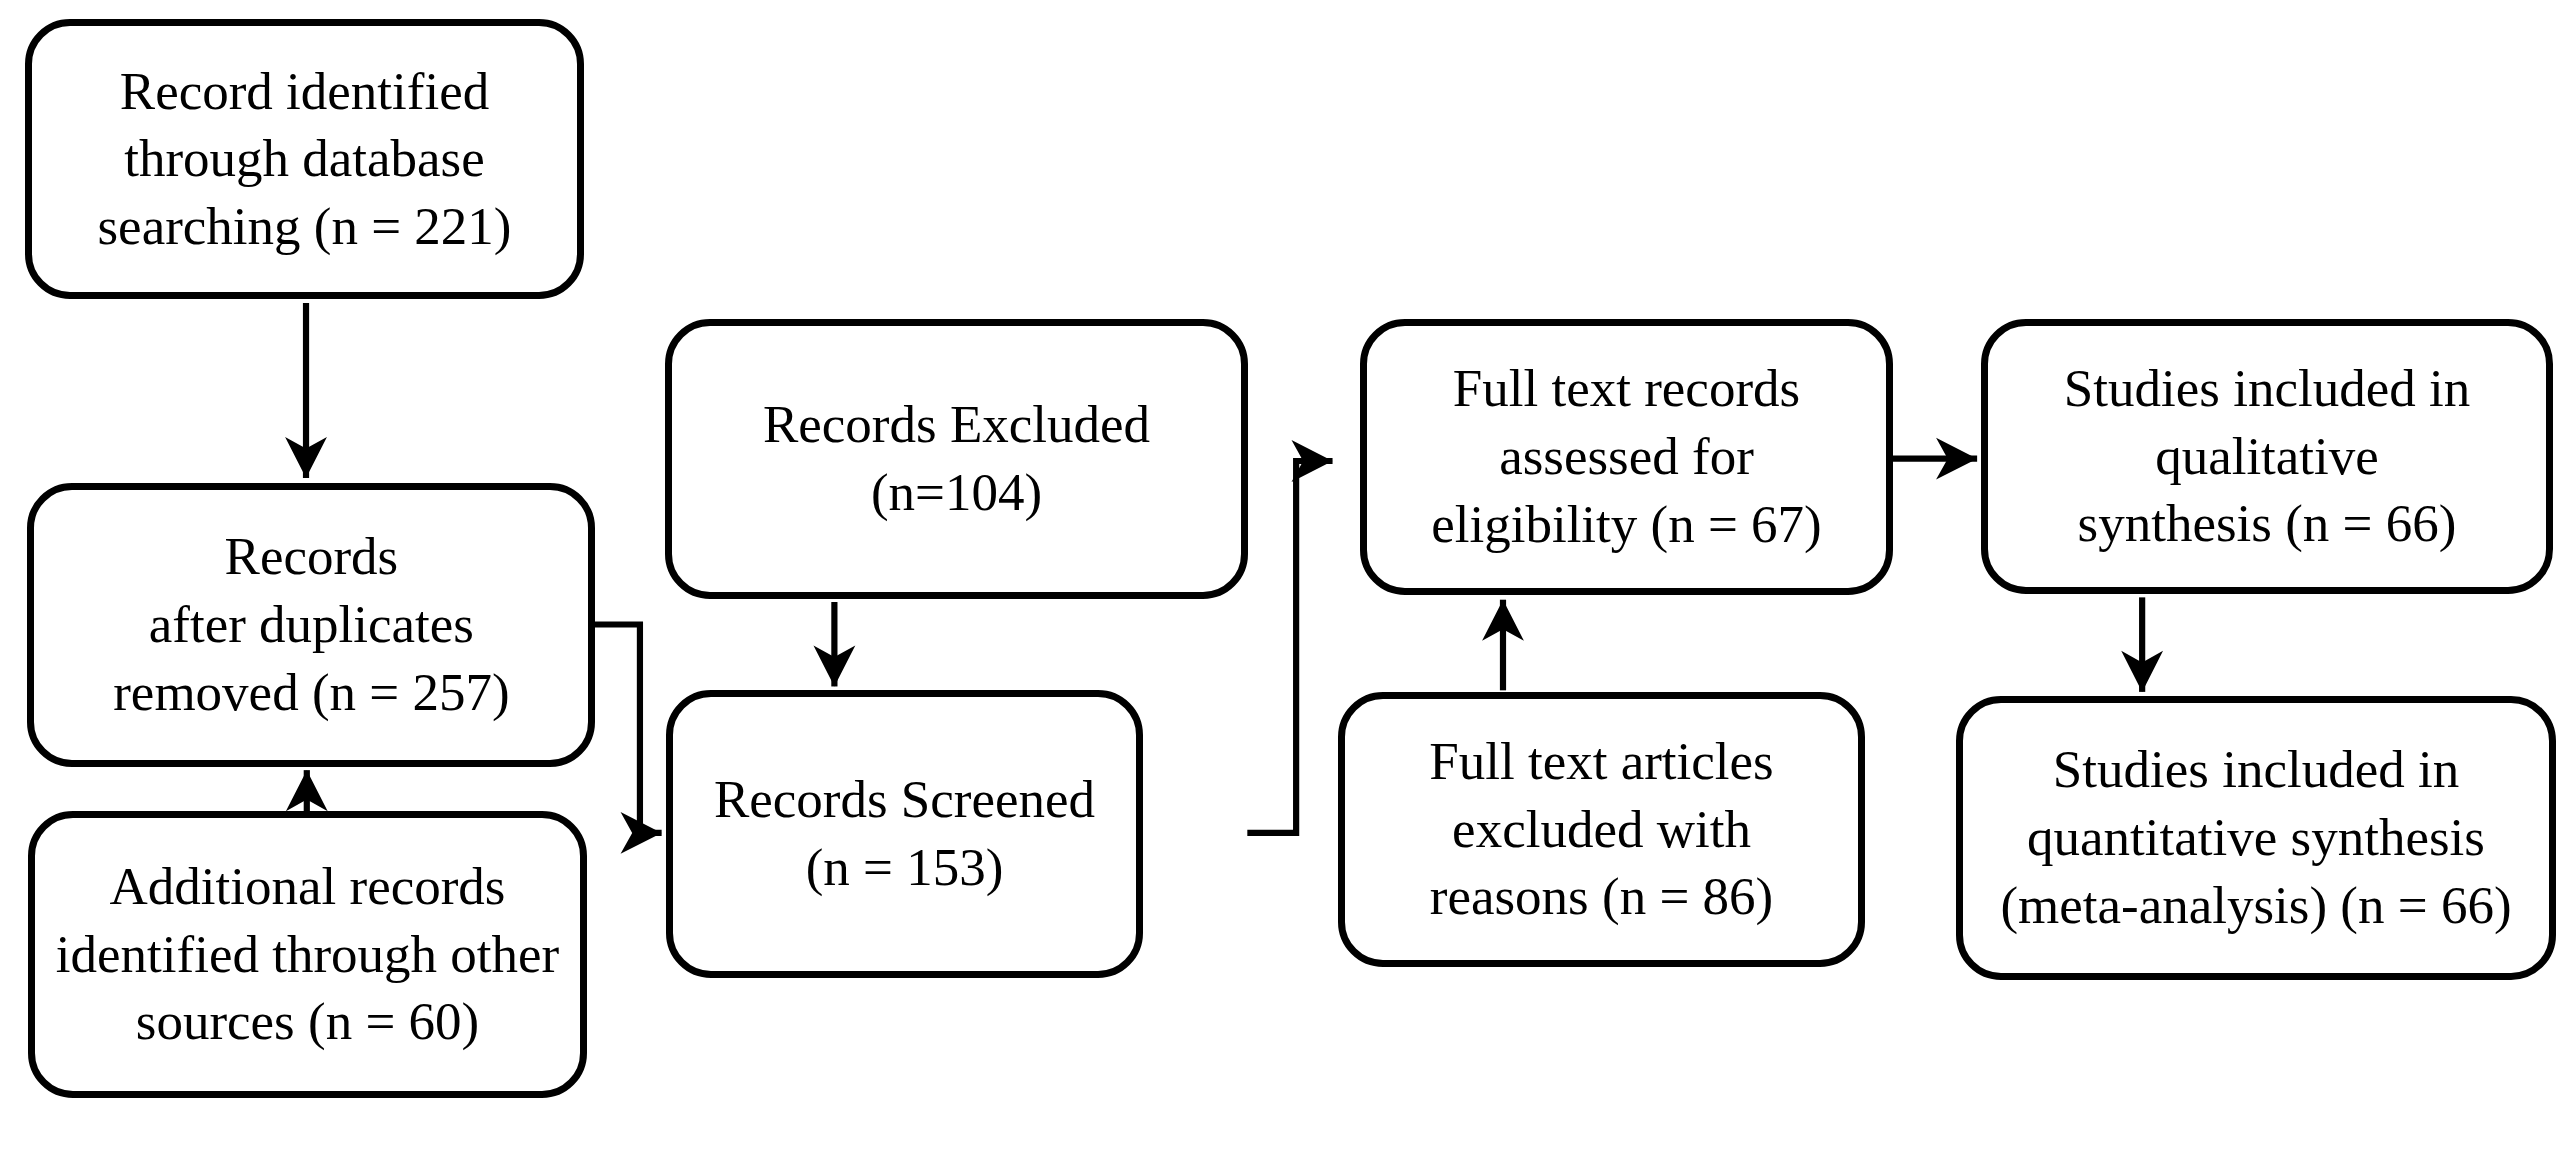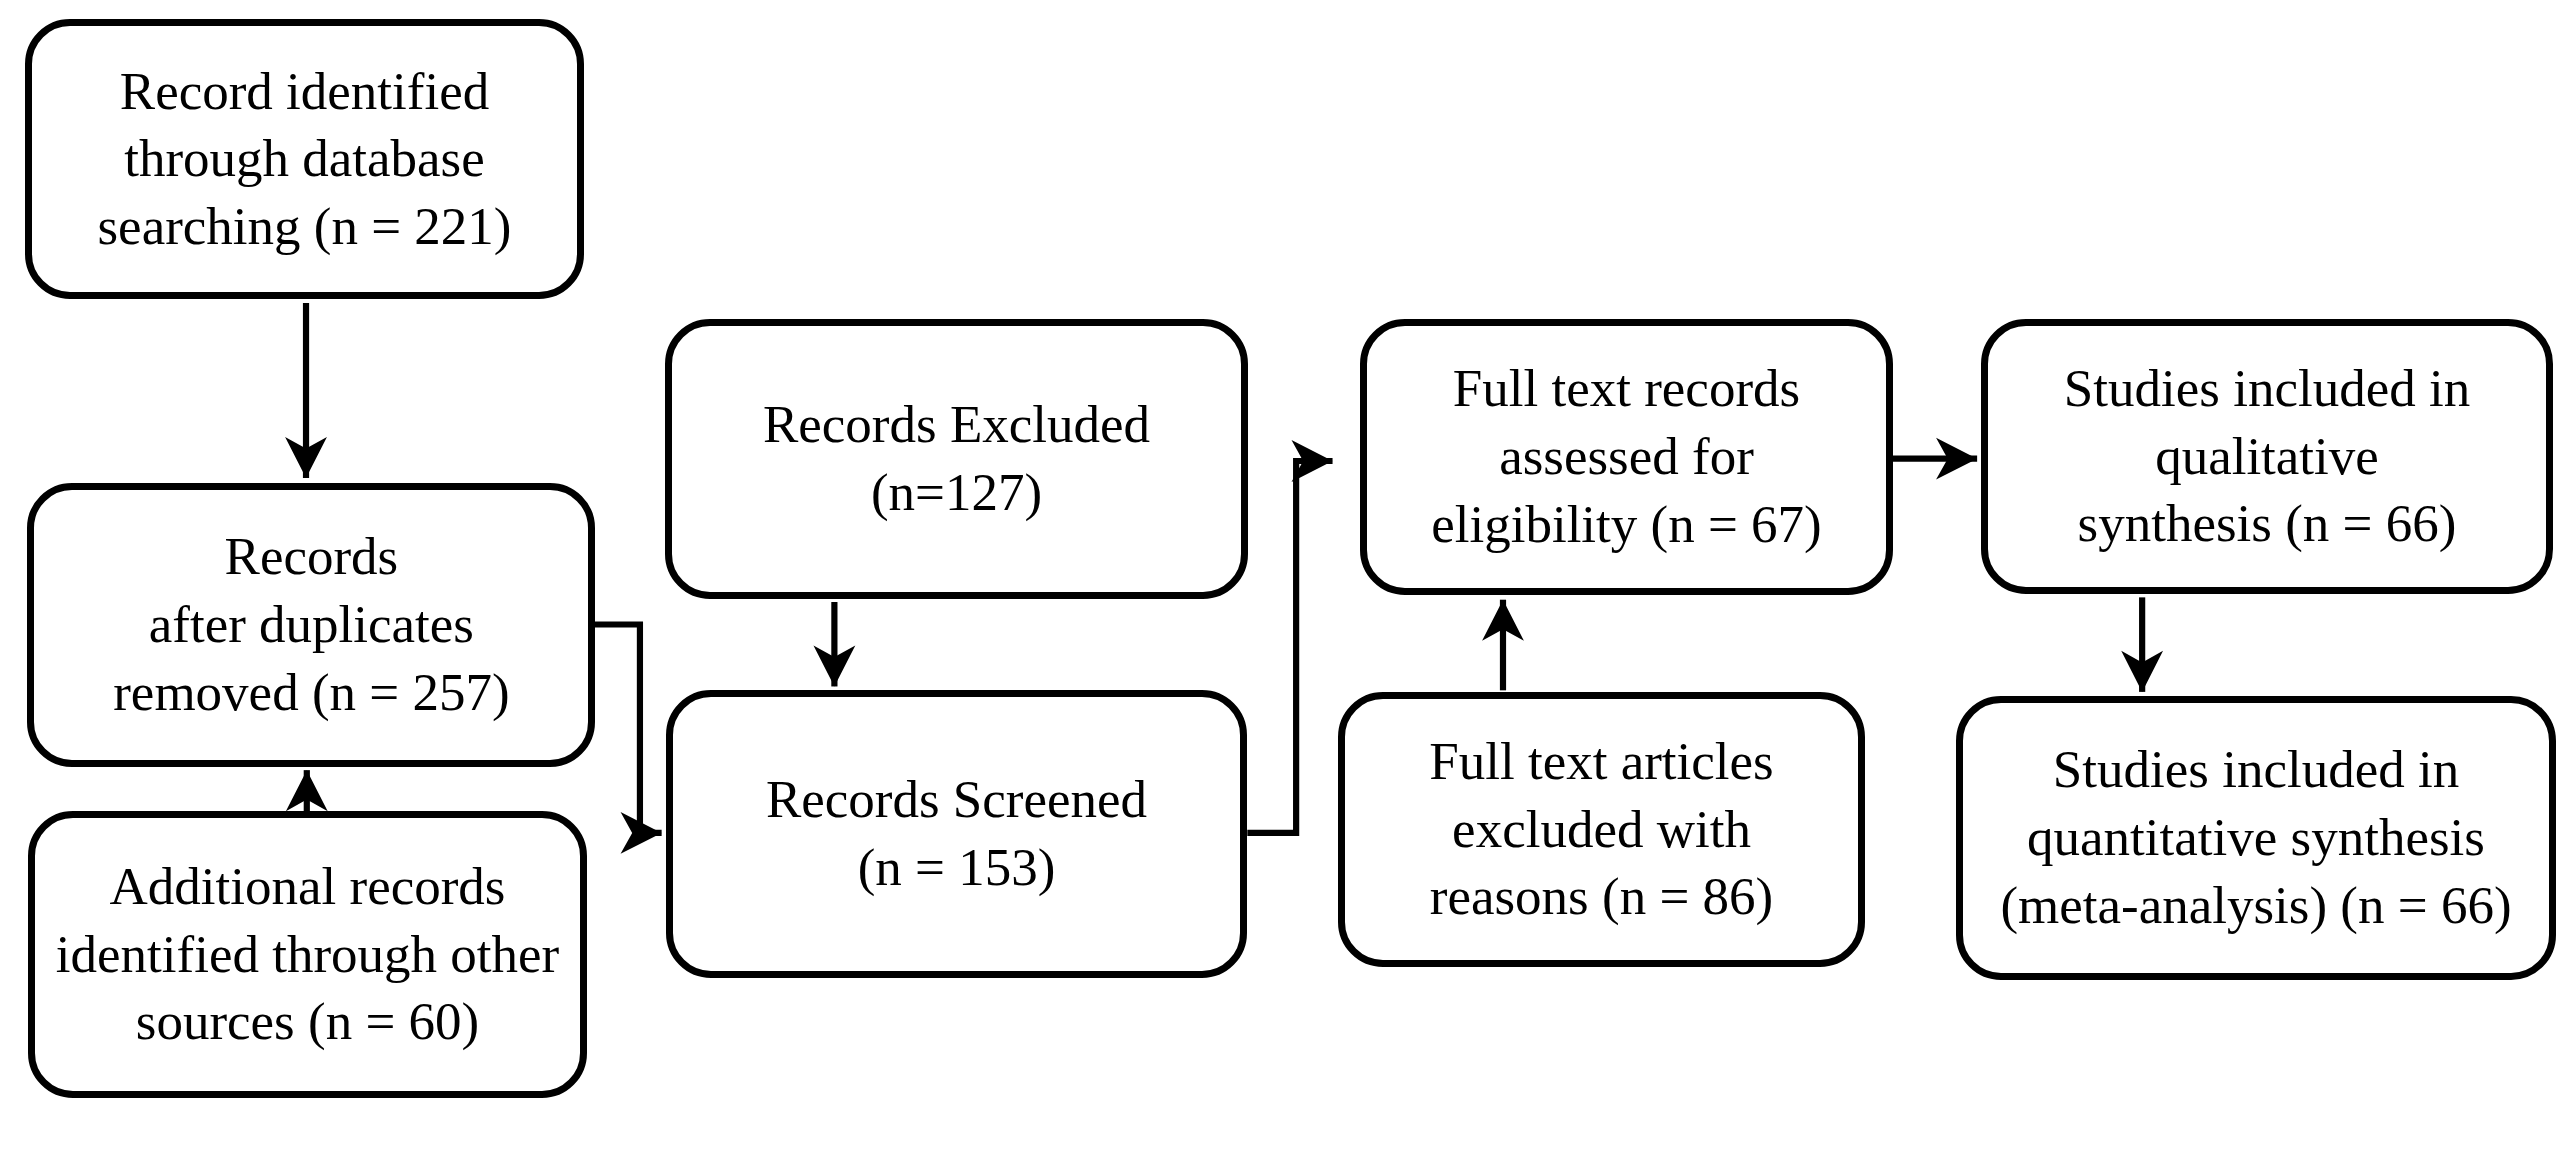--- a/index.html
+++ b/index.html
@@ -74,23 +74,23 @@
 
   <div class="box" style="left:19.4px;  top:483px;  width:568px; height:284px;margin-left:8px;">Records
 after duplicates
 removed (n = 257)</div>
 
   <div class="box" style="left:28px;  top:811px; width:559px; height:287px;">Additional records
 identified through other
 sources (n = 60)</div>
 
   <div class="box" style="left:665px; top:319px;  width:583px; height:280px;">Records Excluded
-(n=127)</div>
+(n=104)</div>
 
-  <div class="box" style="left:666px; top:690px;  width:581px; height:288px;">Records Screened
+  <div class="box" style="left:666px; top:690px;  width:477px; height:288px;">Records Screened
 (n = 153)</div>
 
   <div class="box" style="left:1336px; top:319px; width:533px; height:276px;margin-left:24px;">Full text records
 assessed for
 eligibility (n = 67)</div>
 
   <div class="box" style="left:1338px; top:692px; width:527px; height:275px;">Full text articles
 excluded with
 reasons (n = 86)</div>
 

